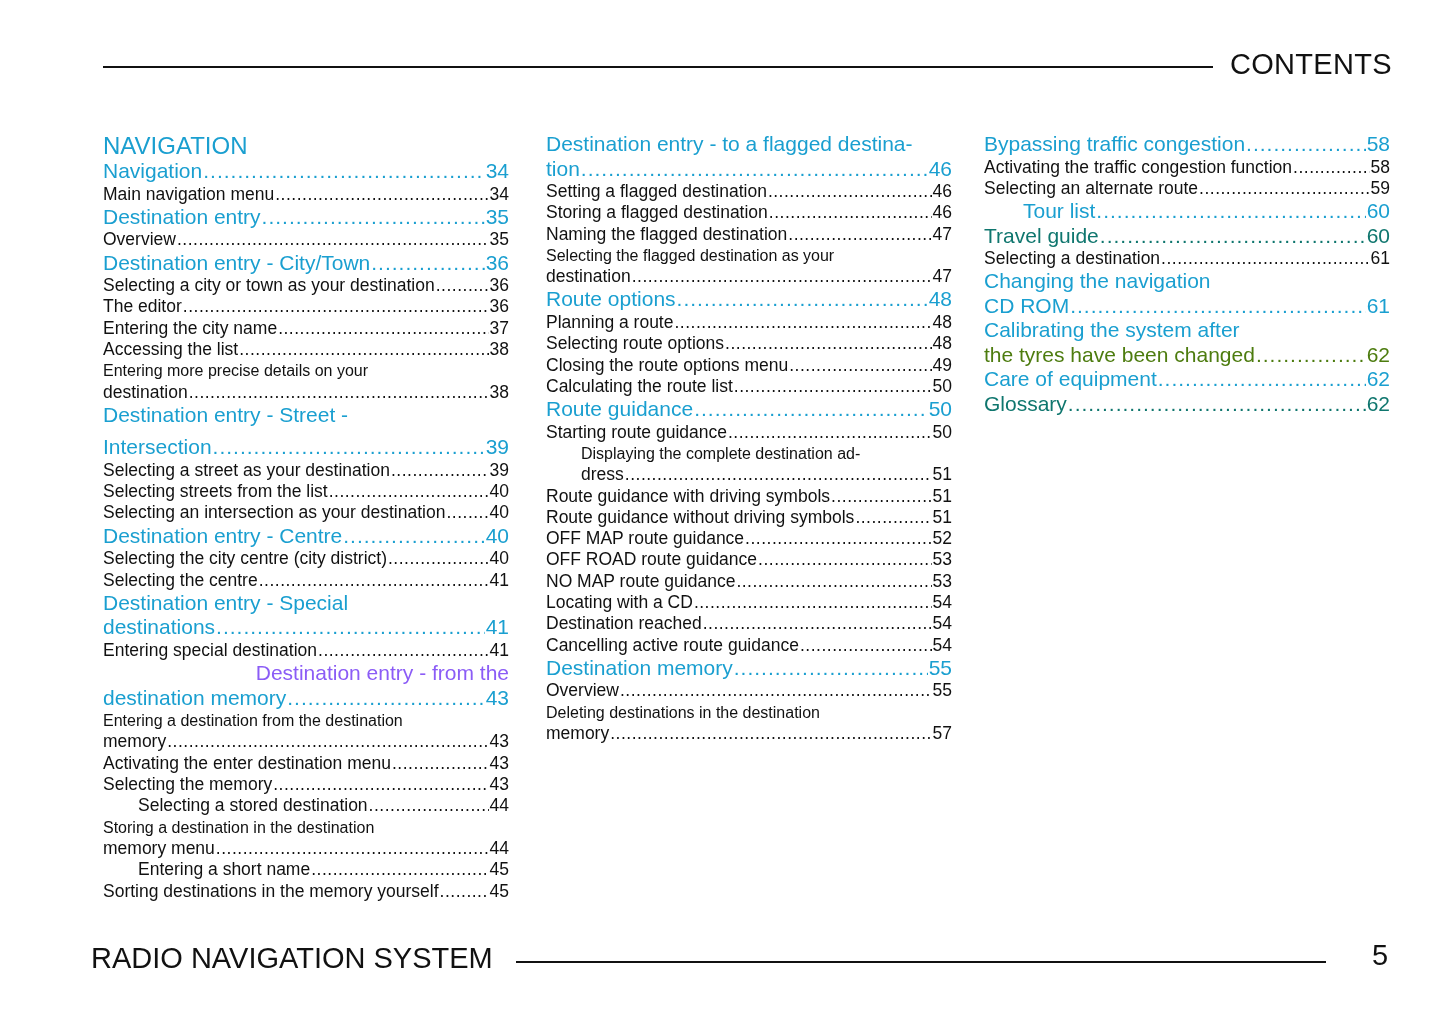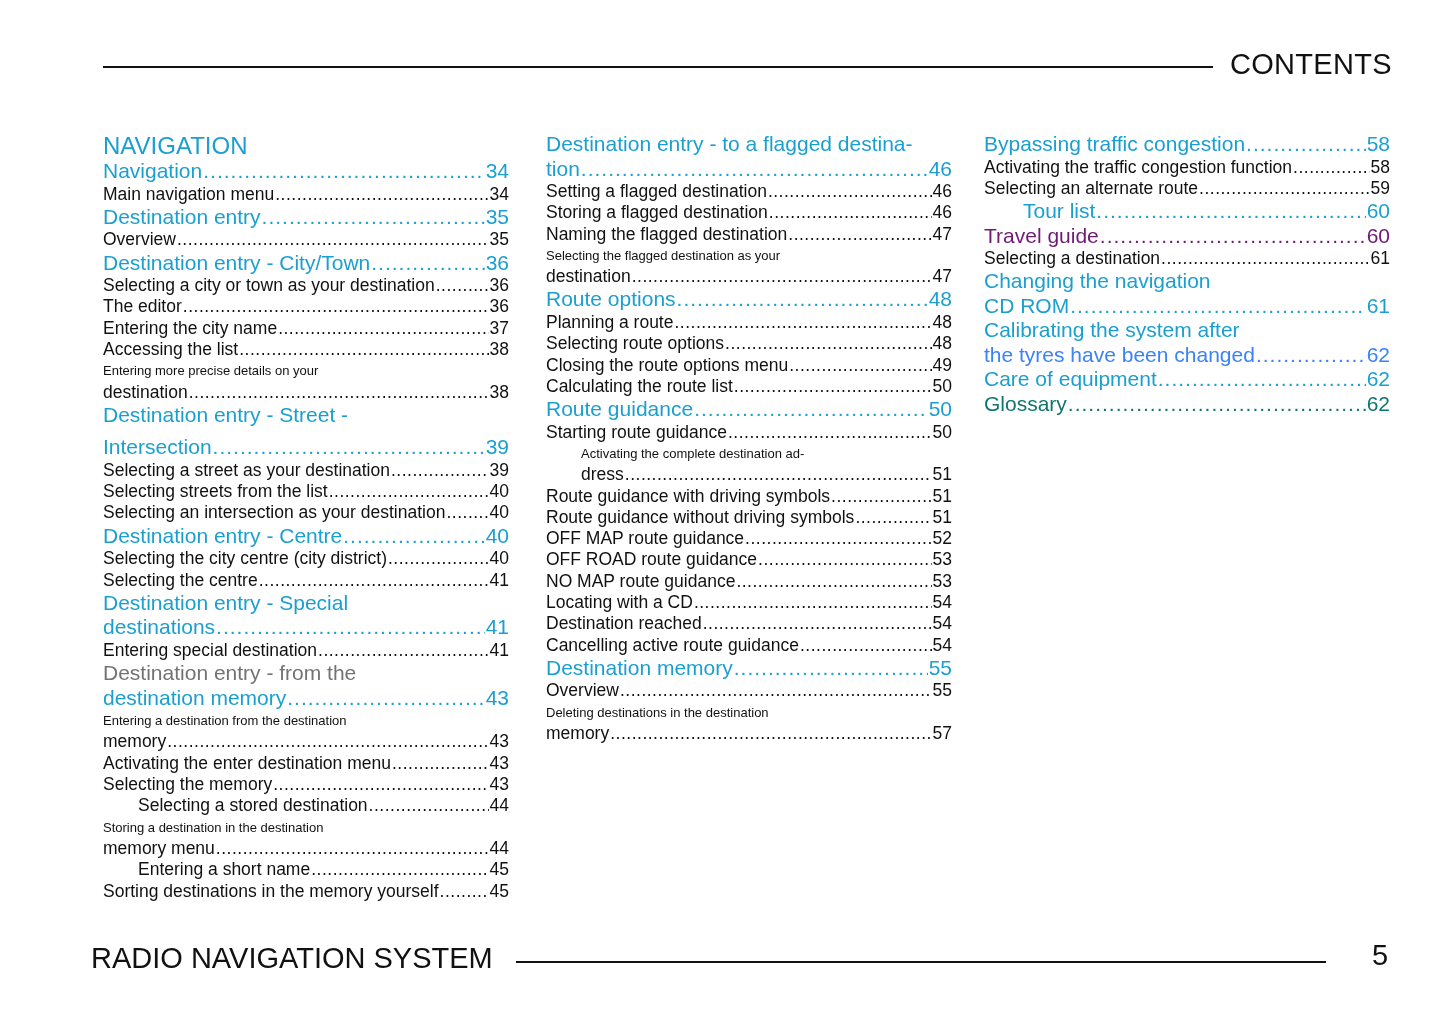--- a/index.html
+++ b/index.html
@@ -35,21 +35,21 @@
       flex: 1 1 auto; overflow: hidden; margin: 0 1px;
     }
     .entry .dots::before {
       content: "........................................................................................................................................................................";
       letter-spacing: 0.5px;
     }
     .entry .page { flex: 0 0 auto; }
     .h1 { font-size: 21px; line-height: 24.5px; color: #1a9fd0; }
     .h1 .dots::before { letter-spacing: 1px; }
     .h2 { font-size: 17.5px; line-height: 21.3px; color: #111; }
-    .wrap-line { font-size: 13px; line-height: 21.3px; color: #111; white-space: nowrap; }
+    .wrap-line { font-size: 16px; line-height: 21.3px; color: #111; white-space: nowrap; }
     .wrap-line.h1c { font-size: 21px; line-height: 24.5px; color: #1a9fd0; }
     .indent { padding-left: 35px; }
   </style>
 </head>
 <body>
 
 <div class="header-rule"></div>
 <div class="header-title">CONTENTS</div>
 
 <div class="col col1">
@@ -185,21 +185,21 @@
         </div>
       </div>
       <div>
         <div class="entry h2">
           <span class="label">Entering special destination</span>
           <span class="dots"></span>
           <span class="page">41</span>
         </div>
       </div>
       <div>
-        <div class="wrap-line h1c" style="color: #737373;">Destination entry - from the</div>
+        <div class="wrap-line h1c" style="color: #8b5cf6; text-align: right;">Destination entry - from the</div>
         <div class="entry h1" style="color: rgb(26, 159, 208);">
           <span class="label">destination memory</span>
           <span class="dots"></span>
           <span class="page">43</span>
         </div>
       </div>
       <div>
         <div class="wrap-line">Entering a destination from the destination</div>
         <div class="entry h2">
           <span class="label">memory</span>
@@ -334,21 +334,21 @@
         </div>
       </div>
       <div>
         <div class="entry h2">
           <span class="label">Starting route guidance</span>
           <span class="dots"></span>
           <span class="page">50</span>
         </div>
       </div>
       <div class="indent">
-        <div class="wrap-line">Activating the complete destination ad-</div>
+        <div class="wrap-line">Displaying the complete destination ad-</div>
         <div class="entry h2">
           <span class="label">dress</span>
           <span class="dots"></span>
           <span class="page">51</span>
         </div>
       </div>
       <div>
         <div class="entry h2">
           <span class="label">Route guidance with driving symbols</span>
           <span class="dots"></span>
@@ -452,21 +452,21 @@
         </div>
       </div>
       <div>
         <div class="entry h1" style="color: rgb(26, 159, 208); margin-left: 39px;">
           <span class="label">Tour list</span>
           <span class="dots"></span>
           <span class="page">60</span>
         </div>
       </div>
       <div>
-        <div class="entry h1" style="color: #701a75;">
+        <div class="entry h1" style="color: #0f766e;">
           <span class="label">Travel guide</span>
           <span class="dots"></span>
           <span class="page">60</span>
         </div>
       </div>
       <div>
         <div class="entry h2">
           <span class="label">Selecting a destination</span>
           <span class="dots"></span>
           <span class="page">61</span>
@@ -475,21 +475,21 @@
       <div>
         <div class="wrap-line h1c" style="color: rgb(26, 159, 208);">Changing the navigation</div>
         <div class="entry h1" style="color: rgb(26, 159, 208);">
           <span class="label">CD ROM</span>
           <span class="dots"></span>
           <span class="page">61</span>
         </div>
       </div>
       <div>
         <div class="wrap-line h1c" style="color: rgb(26, 159, 208);">Calibrating the system after</div>
-        <div class="entry h1" style="color: #3b82f6;">
+        <div class="entry h1" style="color: #4d7c0f;">
           <span class="label">the tyres have been changed</span>
           <span class="dots"></span>
           <span class="page">62</span>
         </div>
       </div>
       <div>
         <div class="entry h1" style="color: rgb(26, 159, 208);">
           <span class="label">Care of equipment</span>
           <span class="dots"></span>
           <span class="page">62</span>

